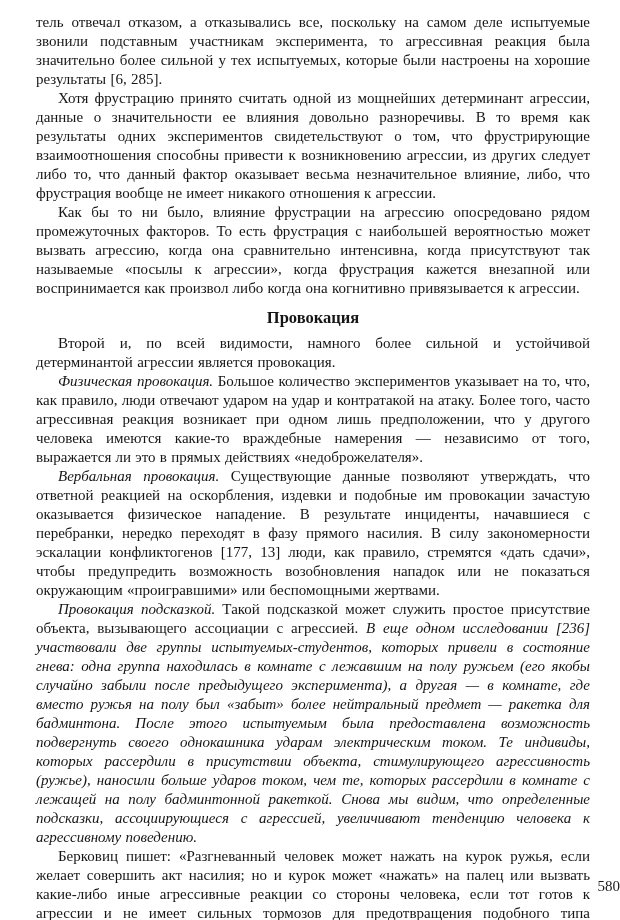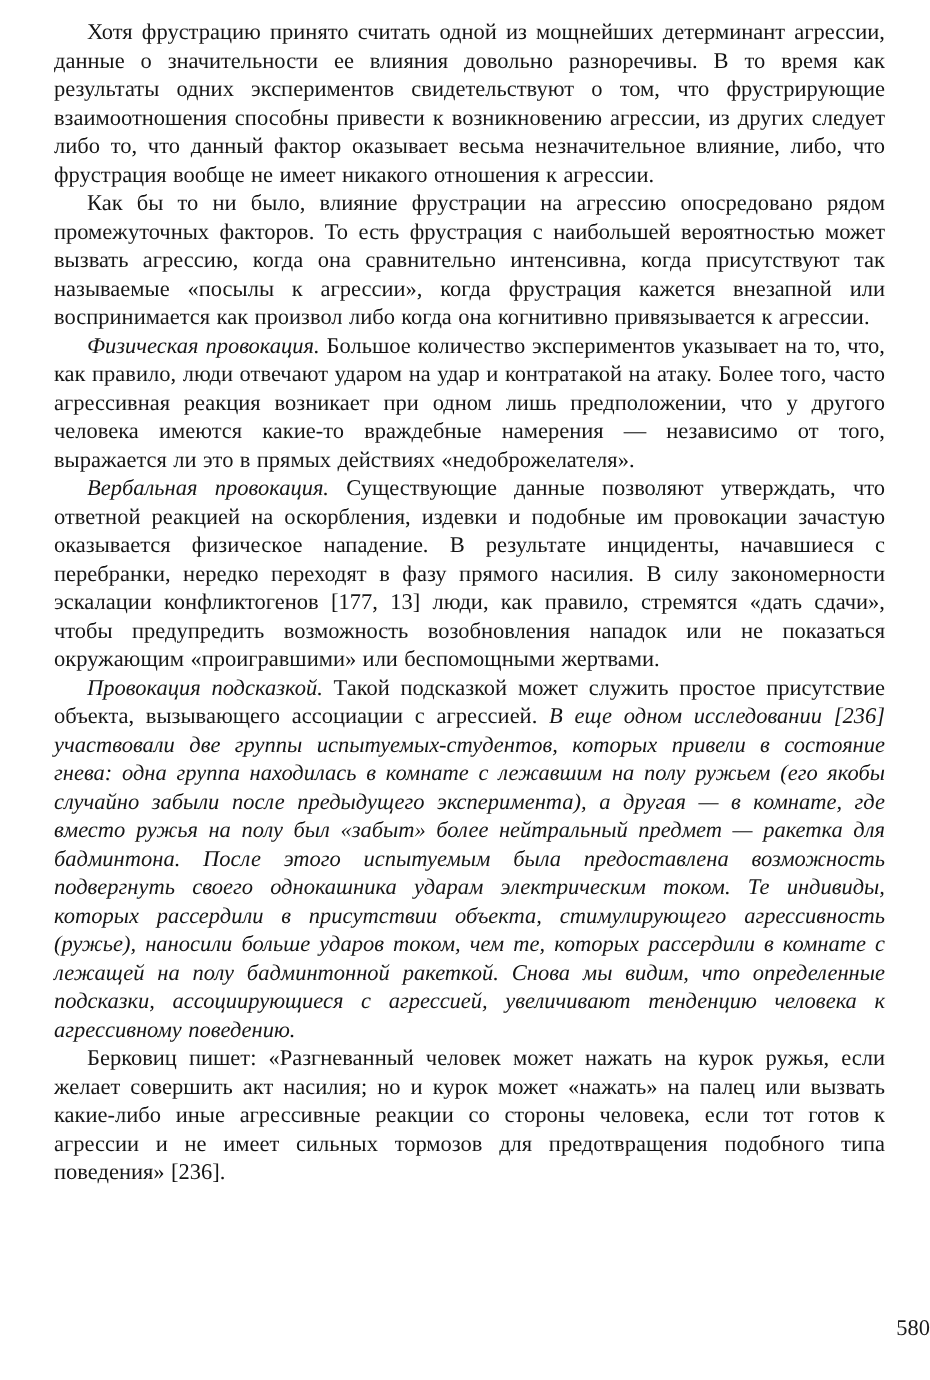--- a/index.html
+++ b/index.html
@@ -50,26 +50,29 @@
     text-align: right;
     font-size: 15px;
     color: #1a1a1a;
   }
 </style>
 </head>
 <body>
 
 <div class="page">
 
+  <p class="para no-indent">тель отвечал отказом, а отказывались все, поскольку на самом деле испытуемые звонили подставным участникам эксперимента, то агрессивная реакция была значительно более сильной у тех испытуемых, которые были настроены на хорошие результаты [6, 285].</p>
 
   <p class="para">Хотя фрустрацию принято считать одной из мощнейших детерминант агрессии, данные о значительности ее влияния довольно разноречивы. В то время как результаты одних экспериментов свидетельствуют о том, что фрустрирующие взаимоотношения способны привести к возникновению агрессии, из других следует либо то, что данный фактор оказывает весьма незначительное влияние, либо, что фрустрация вообще не имеет никакого отношения к агрессии.</p>
 
   <p class="para">Как бы то ни было, влияние фрустрации на агрессию опосредовано рядом промежуточных факторов. То есть фрустрация с наибольшей вероятностью может вызвать агрессию, когда она сравнительно интенсивна, когда присутствуют так называемые «посылы к агрессии», когда фрустрация кажется внезапной или воспринимается как произвол либо когда она когнитивно привязывается к агрессии.</p>
 
+  <h2 class="heading">Провокация</h2>
 
+  <p class="para">Второй и, по всей видимости, намного более сильной и устойчивой детерминантой агрессии является провокация.</p>
 
   <p class="para"><i>Физическая провокация.</i><span> Большое количество экспериментов указывает на то, что, как правило, люди отвечают ударом на удар и контратакой на атаку. Более того, часто агрессивная реакция возникает при одном лишь предположении, что у другого человека имеются какие-то враждебные намерения — независимо от того, выражается ли это в прямых действиях «недоброжелателя».</span></p>
 
   <p class="para"><i>Вербальная провокация.</i><span> Существующие данные позволяют утверждать, что ответной реакцией на оскорбления, издевки и подобные им провокации зачастую оказывается физическое нападение. В результате инциденты, начавшиеся с перебранки, нередко переходят в фазу прямого насилия. В силу закономерности эскалации конфликтогенов [177, 13] люди, как правило, стремятся «дать сдачи», чтобы предупредить возможность возобновления нападок или не показаться окружающим «проигравшими» или беспомощными жертвами.</span></p>
 
   <p class="para"><i>Провокация подсказкой.</i><span> Такой подсказкой может служить простое присутствие объекта, вызывающего ассоциации с агрессией. </span><i>В еще одном исследовании [236] участвовали две группы испытуемых-студентов, которых привели в состояние гнева: одна группа находилась в комнате с лежавшим на полу ружьем (его якобы случайно забыли после предыдущего эксперимента), а другая — в комнате, где вместо ружья на полу был «забыт» более нейтральный предмет — ракетка для бадминтона. После этого испытуемым была предоставлена возможность подвергнуть своего однокашника ударам электрическим током. Те индивиды, которых рассердили в присутствии объекта, стимулирующего агрессивность (ружье), наносили больше ударов током, чем те, которых рассердили в комнате с лежащей на полу бадминтонной ракеткой. Снова мы видим, что определенные подсказки, ассоциирующиеся с агрессией, увеличивают тенденцию человека к агрессивному поведению.</i></p>
 
   <p class="para">Берковиц пишет: «Разгневанный человек может нажать на курок ружья, если желает совершить акт насилия; но и курок может «нажать» на палец или вызвать какие-либо иные агрессивные реакции со стороны человека, если тот готов к агрессии и не имеет сильных тормозов для предотвращения подобного типа поведения» [236].</p>
 
 </div>

